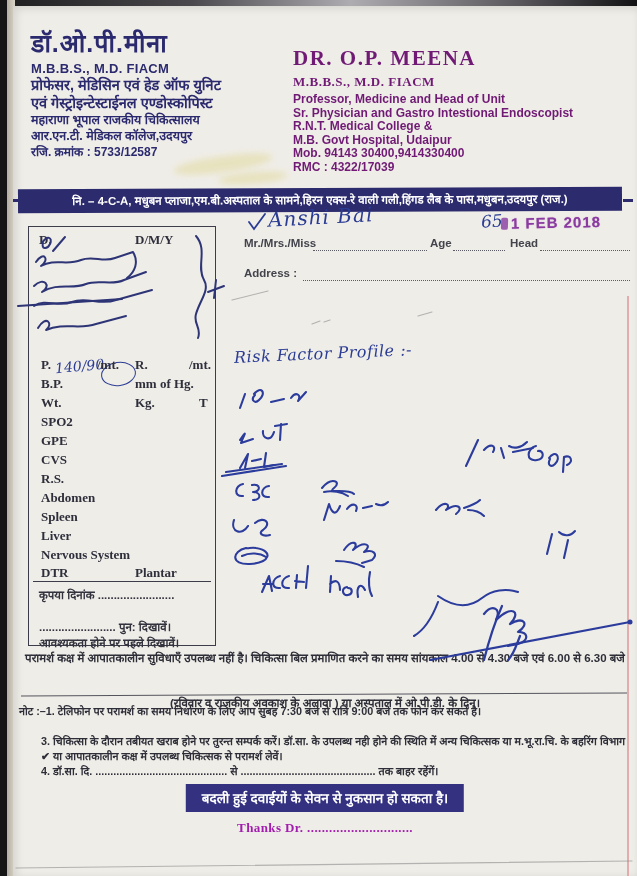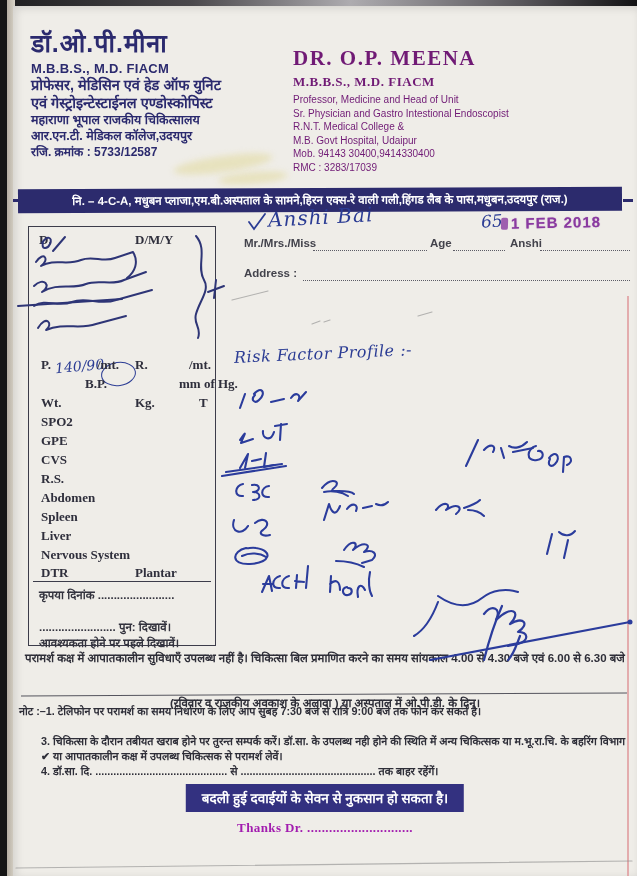--- a/index.html
+++ b/index.html
@@ -24,21 +24,21 @@
   .lh-left .doc-name{font-size:25px;font-weight:700;letter-spacing:1px;line-height:30px;}
   .lh-left .deg{font-size:13px;font-weight:700;margin-top:3px;letter-spacing:.3px;}
   .lh-left .l1,.lh-left .l2{font-size:14.5px;font-weight:600;line-height:18px;}
   .lh-left .l3,.lh-left .l4{font-size:12.5px;font-weight:600;line-height:16px;}
   .lh-left .l5{font-size:12px;font-weight:600;line-height:16px;}
 
   
   .lh-right{right:14px;top:40px;width:330px;color:#701a75;}
   .lh-right .doc-name{font-family:"Liberation Serif",serif;font-size:21px;font-weight:700;letter-spacing:1.5px;}
   .lh-right .deg{font-family:"Liberation Serif",serif;font-size:13px;font-weight:700;margin-top:3px;letter-spacing:.5px;}
-  .lh-right .ln{font-size:10px;font-weight:400;line-height:13.5px;}
+  .lh-right .ln{font-size:12px;font-weight:700;line-height:13.5px;}
   .lh-right .ln.first{margin-top:3px;}
 
   
   .addr-bar{left:5px;top:182px;width:604px;height:24px;background:#2c2b6d;
     color:#fff;font-size:11.5px;font-weight:700;line-height:24px;text-align:center;
     white-space:nowrap;overflow:hidden;transform:rotate(-0.25deg);}
   .addr-tick{background:#2c2b6d;height:3px;width:10px;top:193px;}
 
   
   .plabel{font-size:11.5px;font-weight:700;color:#43434c;}
@@ -111,32 +111,32 @@
   </div>
 
   <div class="abs lh-right">
     <div class="doc-name">DR. O.P. MEENA</div>
     <div class="deg">M.B.B.S., M.D. FIACM</div>
     <div class="ln first">Professor, Medicine and Head of Unit</div>
     <div class="ln">Sr. Physician and Gastro Intestional Endoscopist</div>
     <div class="ln">R.N.T. Medical College &amp;</div>
     <div class="ln">M.B. Govt Hospital, Udaipur</div>
     <div class="ln">Mob. 94143 30400,9414330400</div>
-    <div class="ln">RMC : 3283/17039</div>
+    <div class="ln">RMC : 4322/17039</div>
   </div>
 
   <div class="abs addr-tick" style="left:0;"></div>
   <div class="abs addr-bar">नि. – 4-C-A, मधुबन प्लाजा,एम.बी.अस्पताल के सामने,हिरन एक्स-रे वाली गली,हिंगड लैब के पास,मधुबन,उदयपुर (राज.)</div>
   <div class="abs addr-tick" style="left:610px;"></div>
 
   <span class="abs plabel" style="left:231px;top:231px;">Mr./Mrs./Miss</span>
   <div class="abs dots" style="left:300px;top:232px;width:114px;"></div>
   <span class="abs plabel" style="left:417px;top:231px;">Age</span>
   <div class="abs dots" style="left:440px;top:232px;width:52px;"></div>
-  <span class="abs plabel" style="left:497px;top:231px;">Anshi</span>
+  <span class="abs plabel" style="left:497px;top:231px;">Head</span>
   <div class="abs dots" style="left:527px;top:232px;width:90px;"></div>
 
   <span class="abs plabel" style="left:231px;top:261px;">Address :</span>
   <div class="abs dots" style="left:290px;top:262px;width:327px;"></div>
 
   <div class="abs stamp"><span class="blot"></span><span>1 FEB 2018</span></div>
   <div class="abs hand hand-name">Anshi Bai</div>
   <div class="abs hand hand-age">65</div>
   <div class="abs hand hand-bp">140/90</div>
   <div class="abs bp-circle"></div>
@@ -145,21 +145,21 @@
   <div class="abs exam-box">
     <span class="bx-h" style="left:10px;">D.</span>
     <span class="bx-h" style="left:106px;">D/M/Y</span>
 
     <div class="vrow" style="top:130px;">
       <span class="c1">P.</span>
         <span class="c2">/mt.</span>
         <span class="c3">R.</span>
         <span class="c4">/mt.</span>
     </div>
-    <div class="vrow" style="top:149px;margin-left:44px;">
+    <div class="vrow" style="top:149px;">
       <span class="c1">B.P.</span>
         <span class="c3">mm of Hg.</span>
     </div>
     <div class="vrow" style="top:168px;">
       <span class="c1">Wt.</span>
         <span class="c3">Kg.</span>
         <span style="left:158px;">T</span>
     </div>
     <div class="vrow" style="top:187px;">
         <span class="c1">SPO2</span>

